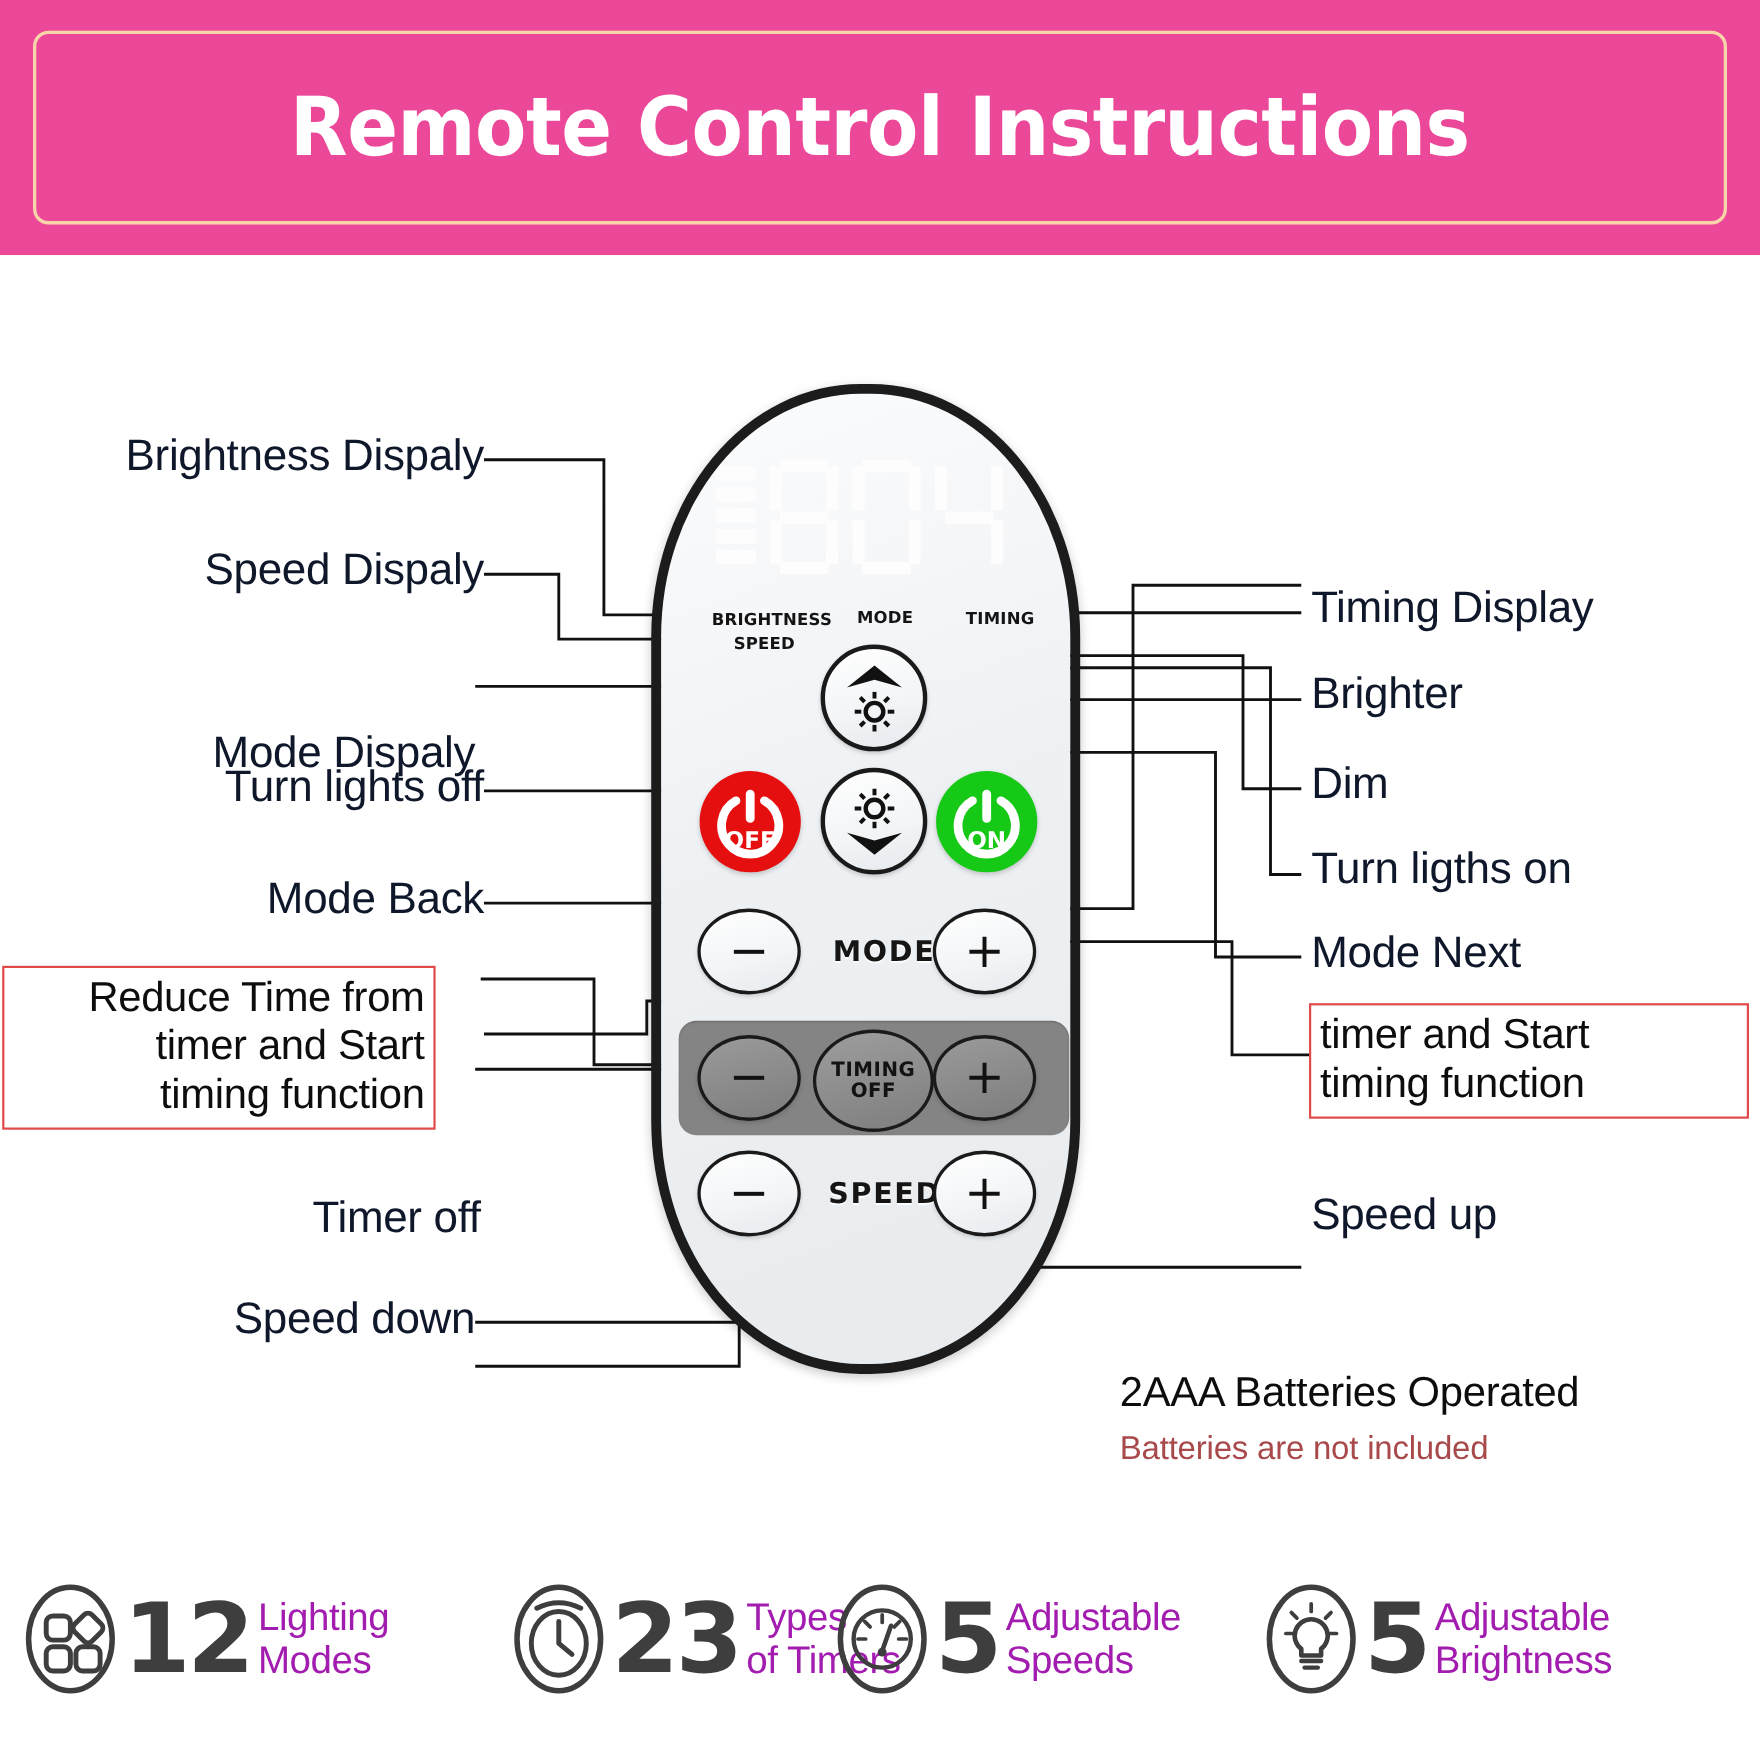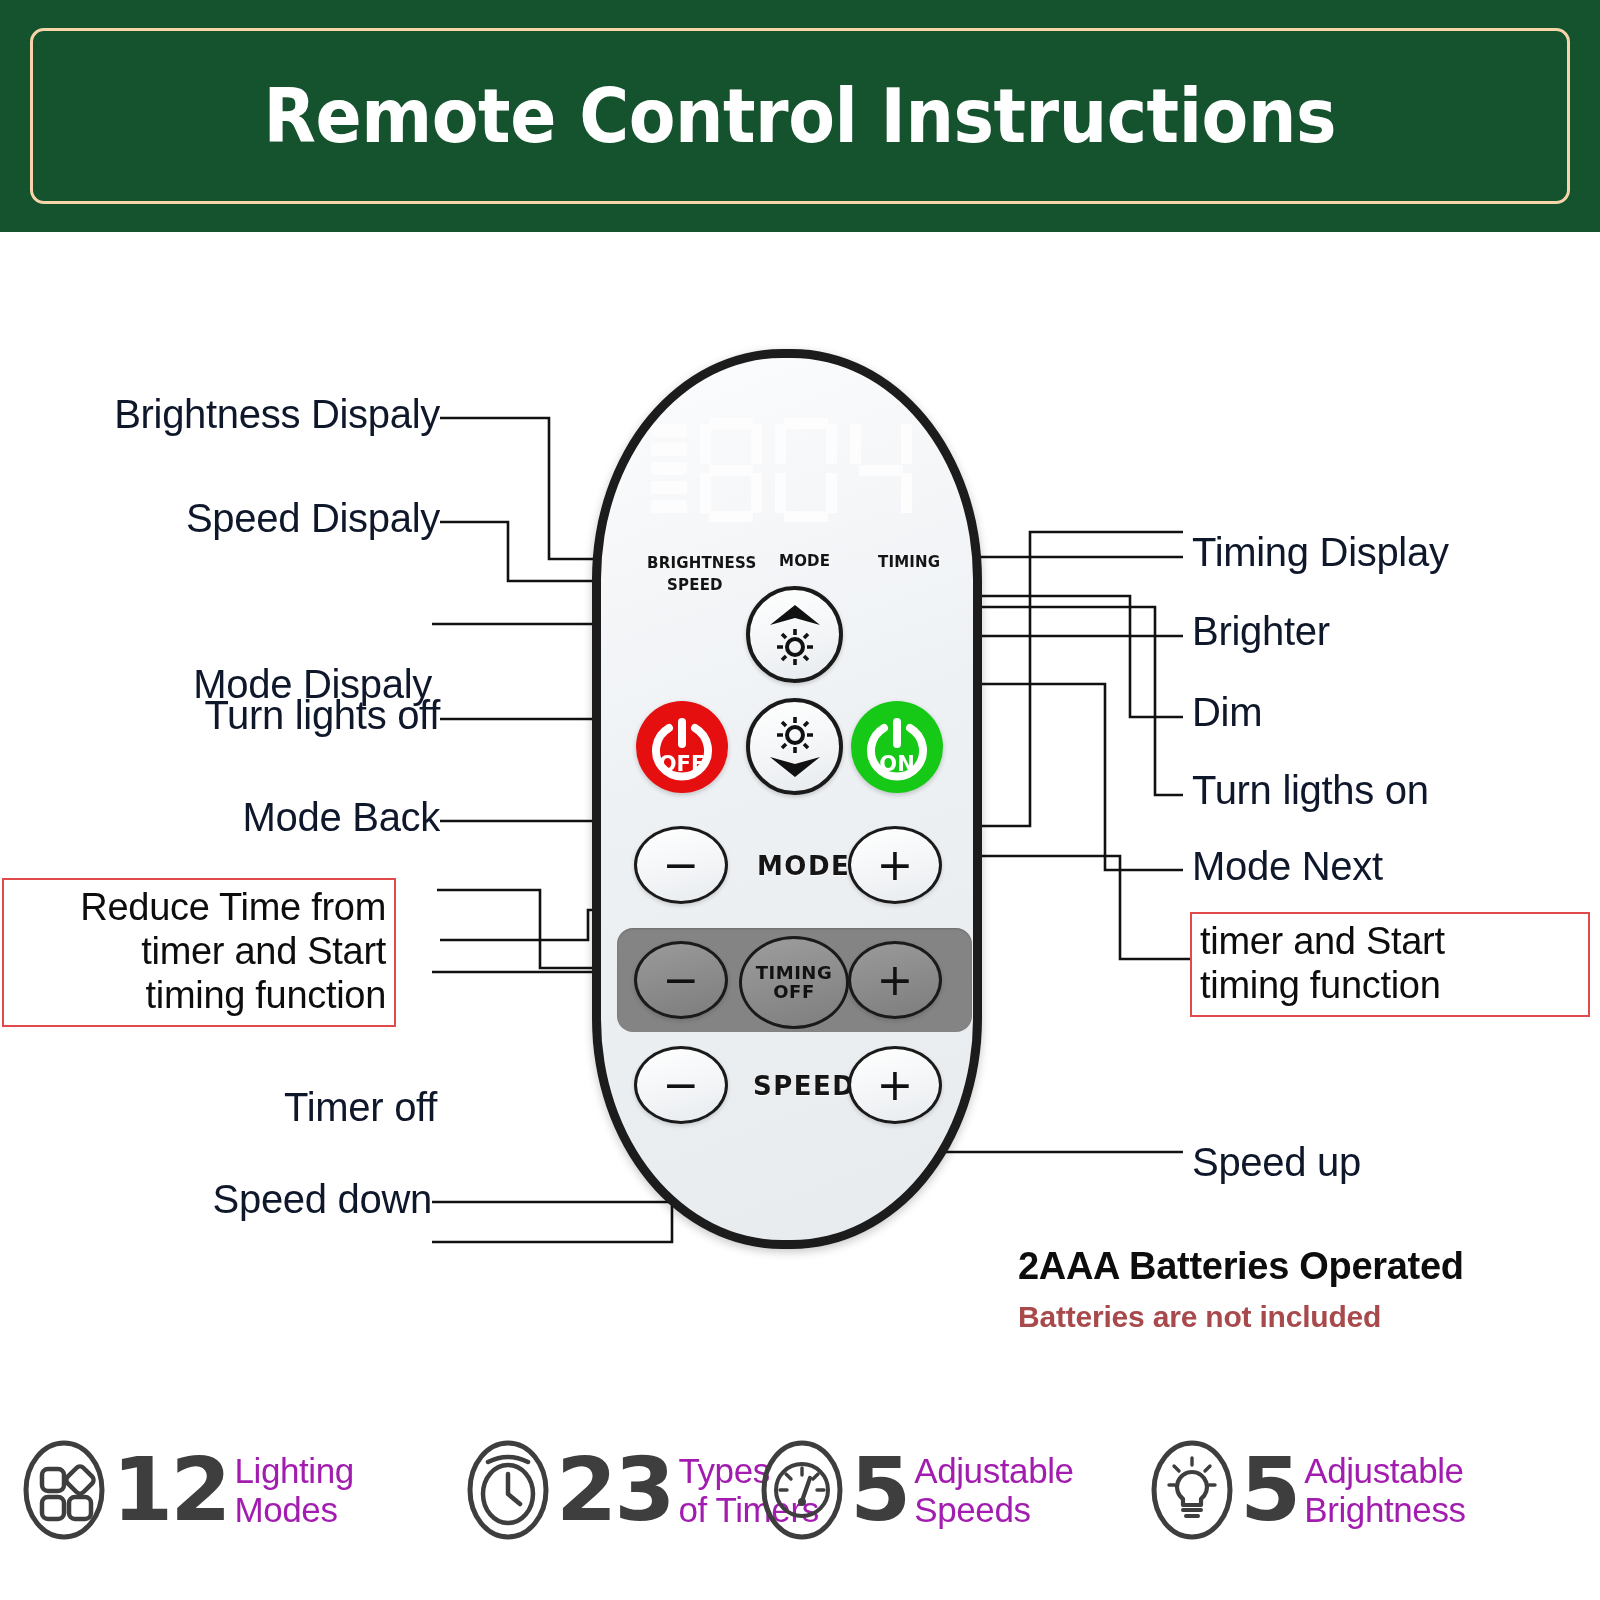--- a/index.html
+++ b/index.html
@@ -7,21 +7,21 @@
     width:1600px;height:1600px;
     background:#ffffff;
     font-family:"Liberation Sans", sans-serif;
     overflow:hidden;
     position:relative;
   }
 
   
   .banner{
     position:absolute; left:0; top:0; width:1600px; height:232px;
-    background:#14532d;
+    background:#ec4899;
     box-sizing:border-box;
   }
   .banner-frame{
     position:absolute; left:30px; top:28px; right:30px; bottom:28px;
     border:3px solid #F7D5A8; border-radius:14px;
     box-sizing:border-box;
     display:flex; align-items:center; justify-content:center;
   }
   .banner-title{
     color:#ffffff;
@@ -147,21 +147,21 @@
     padding:5px 8px 8px 8px;
     font-size:38px;
     color:#0d0d0d;
     line-height:1.16;
     font-family:"Liberation Sans", sans-serif;
     background:#fff;
     letter-spacing:-0.3px;
   }
   .redbox.right-align{text-align:right;}
 
-  .batt{position:absolute;font-family:"Liberation Sans", sans-serif;white-space:nowrap;font-weight:bold;}
+  .batt{position:absolute;font-family:"Liberation Sans", sans-serif;white-space:nowrap;}
   .batt-main{left:1018px;top:1013px;font-size:38px;color:#0d0d0d;letter-spacing:-.3px;}
   .batt-sub{left:1018px;top:1068px;font-size:30px;color:#A8494B;letter-spacing:-.2px;}
 
   
   .features{
     position:absolute;left:0;top:1183px;width:1600px;height:150px;
     display:flex;align-items:center;
   }
   .feat{display:flex;align-items:center;gap:6px;}
   .f1{position:absolute;left:22px;}
@@ -369,21 +369,21 @@
   <div class="lab" style="left:1192px;top:377px;">Brighter</div>
   <div class="lab" style="left:1192px;top:458px;">Dim</div>
   <div class="lab" style="left:1192px;top:536px;">Turn ligths on</div>
   <div class="lab" style="left:1192px;top:612px;">Mode Next</div>
 
   <div class="redbox" style="left:1190px;top:680px;width:400px;">
     <div>timer and Start</div>
     <div>timing function</div>
   </div>
 
-  <div class="lab" style="left:1192px;top:908px;">Speed up</div>
+  <div class="lab" style="left:1192px;top:850px;">Speed up</div>
 
   <div class="batt batt-main">2AAA Batteries Operated</div>
   <div class="batt batt-sub">Batteries are not included</div>
 
   <div class="features">
 
     <div class="feat f1">
       <svg class="feat-ico" viewBox="0 0 84 104">
         <ellipse cx="42" cy="52" rx="38" ry="47" fill="none" stroke="#3e3e3e" stroke-width="5"></ellipse>
         <rect x="20" y="31" width="22" height="22" rx="6" fill="none" stroke="#3e3e3e" stroke-width="4.5"></rect>

